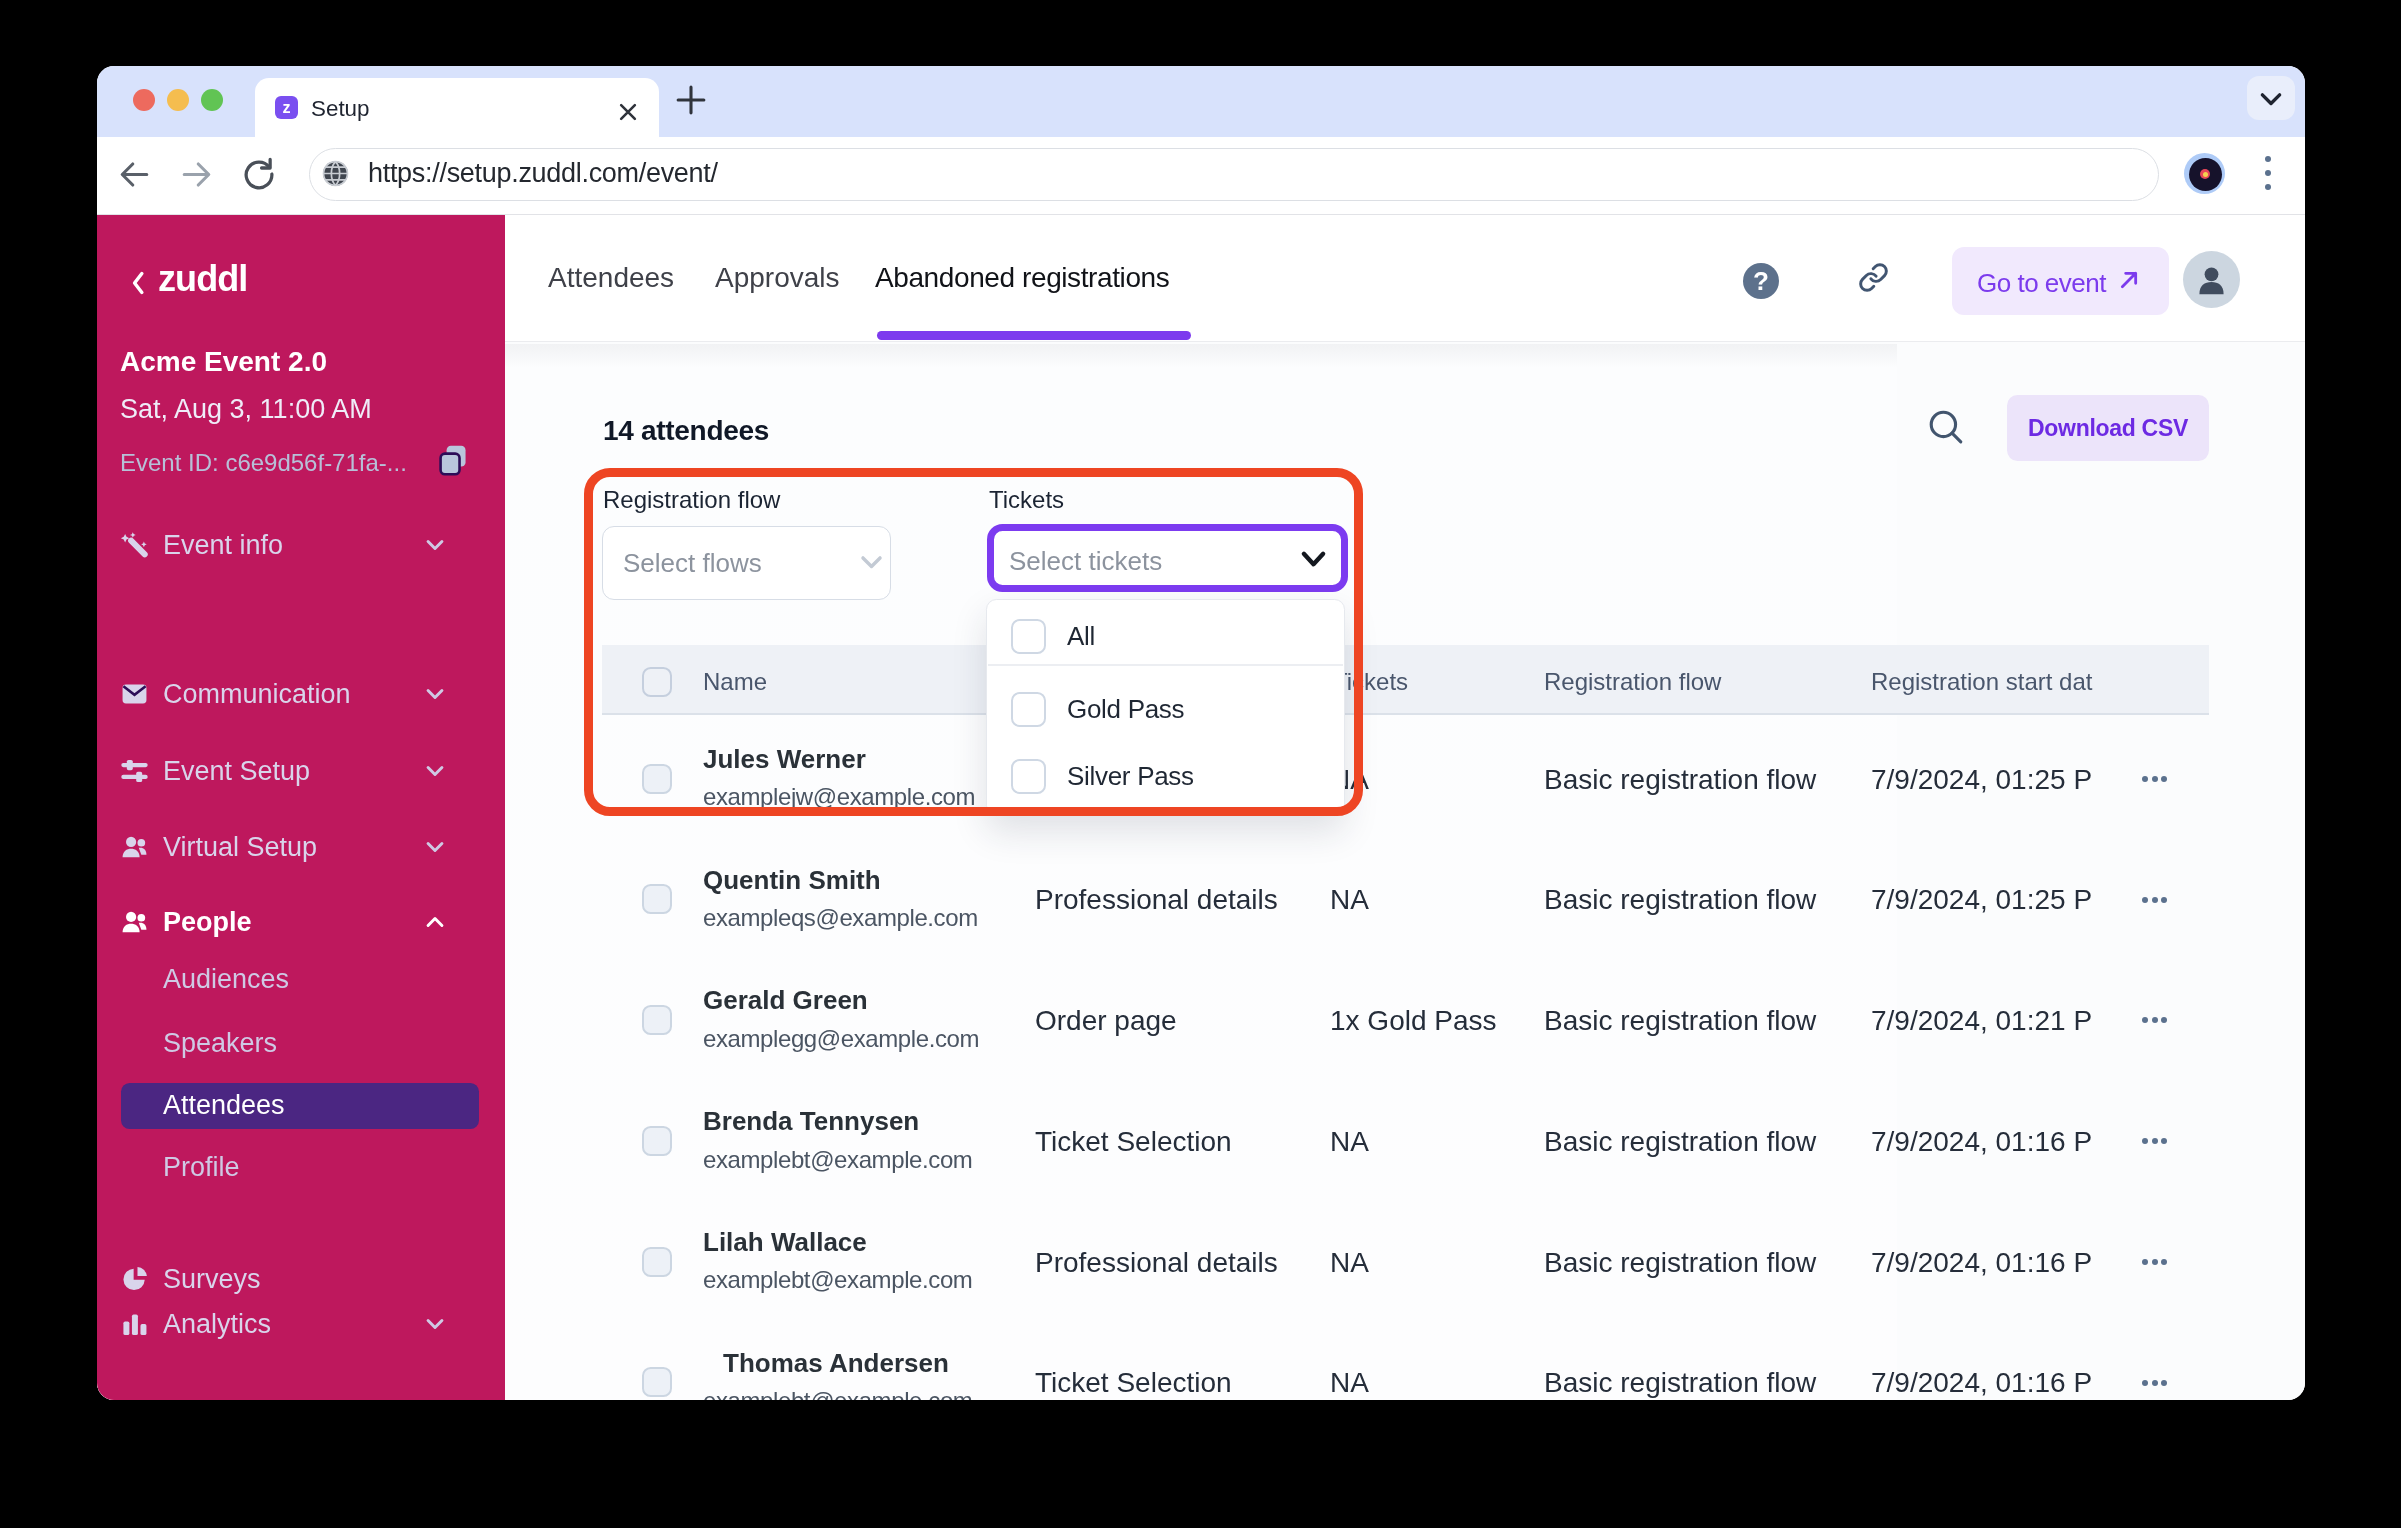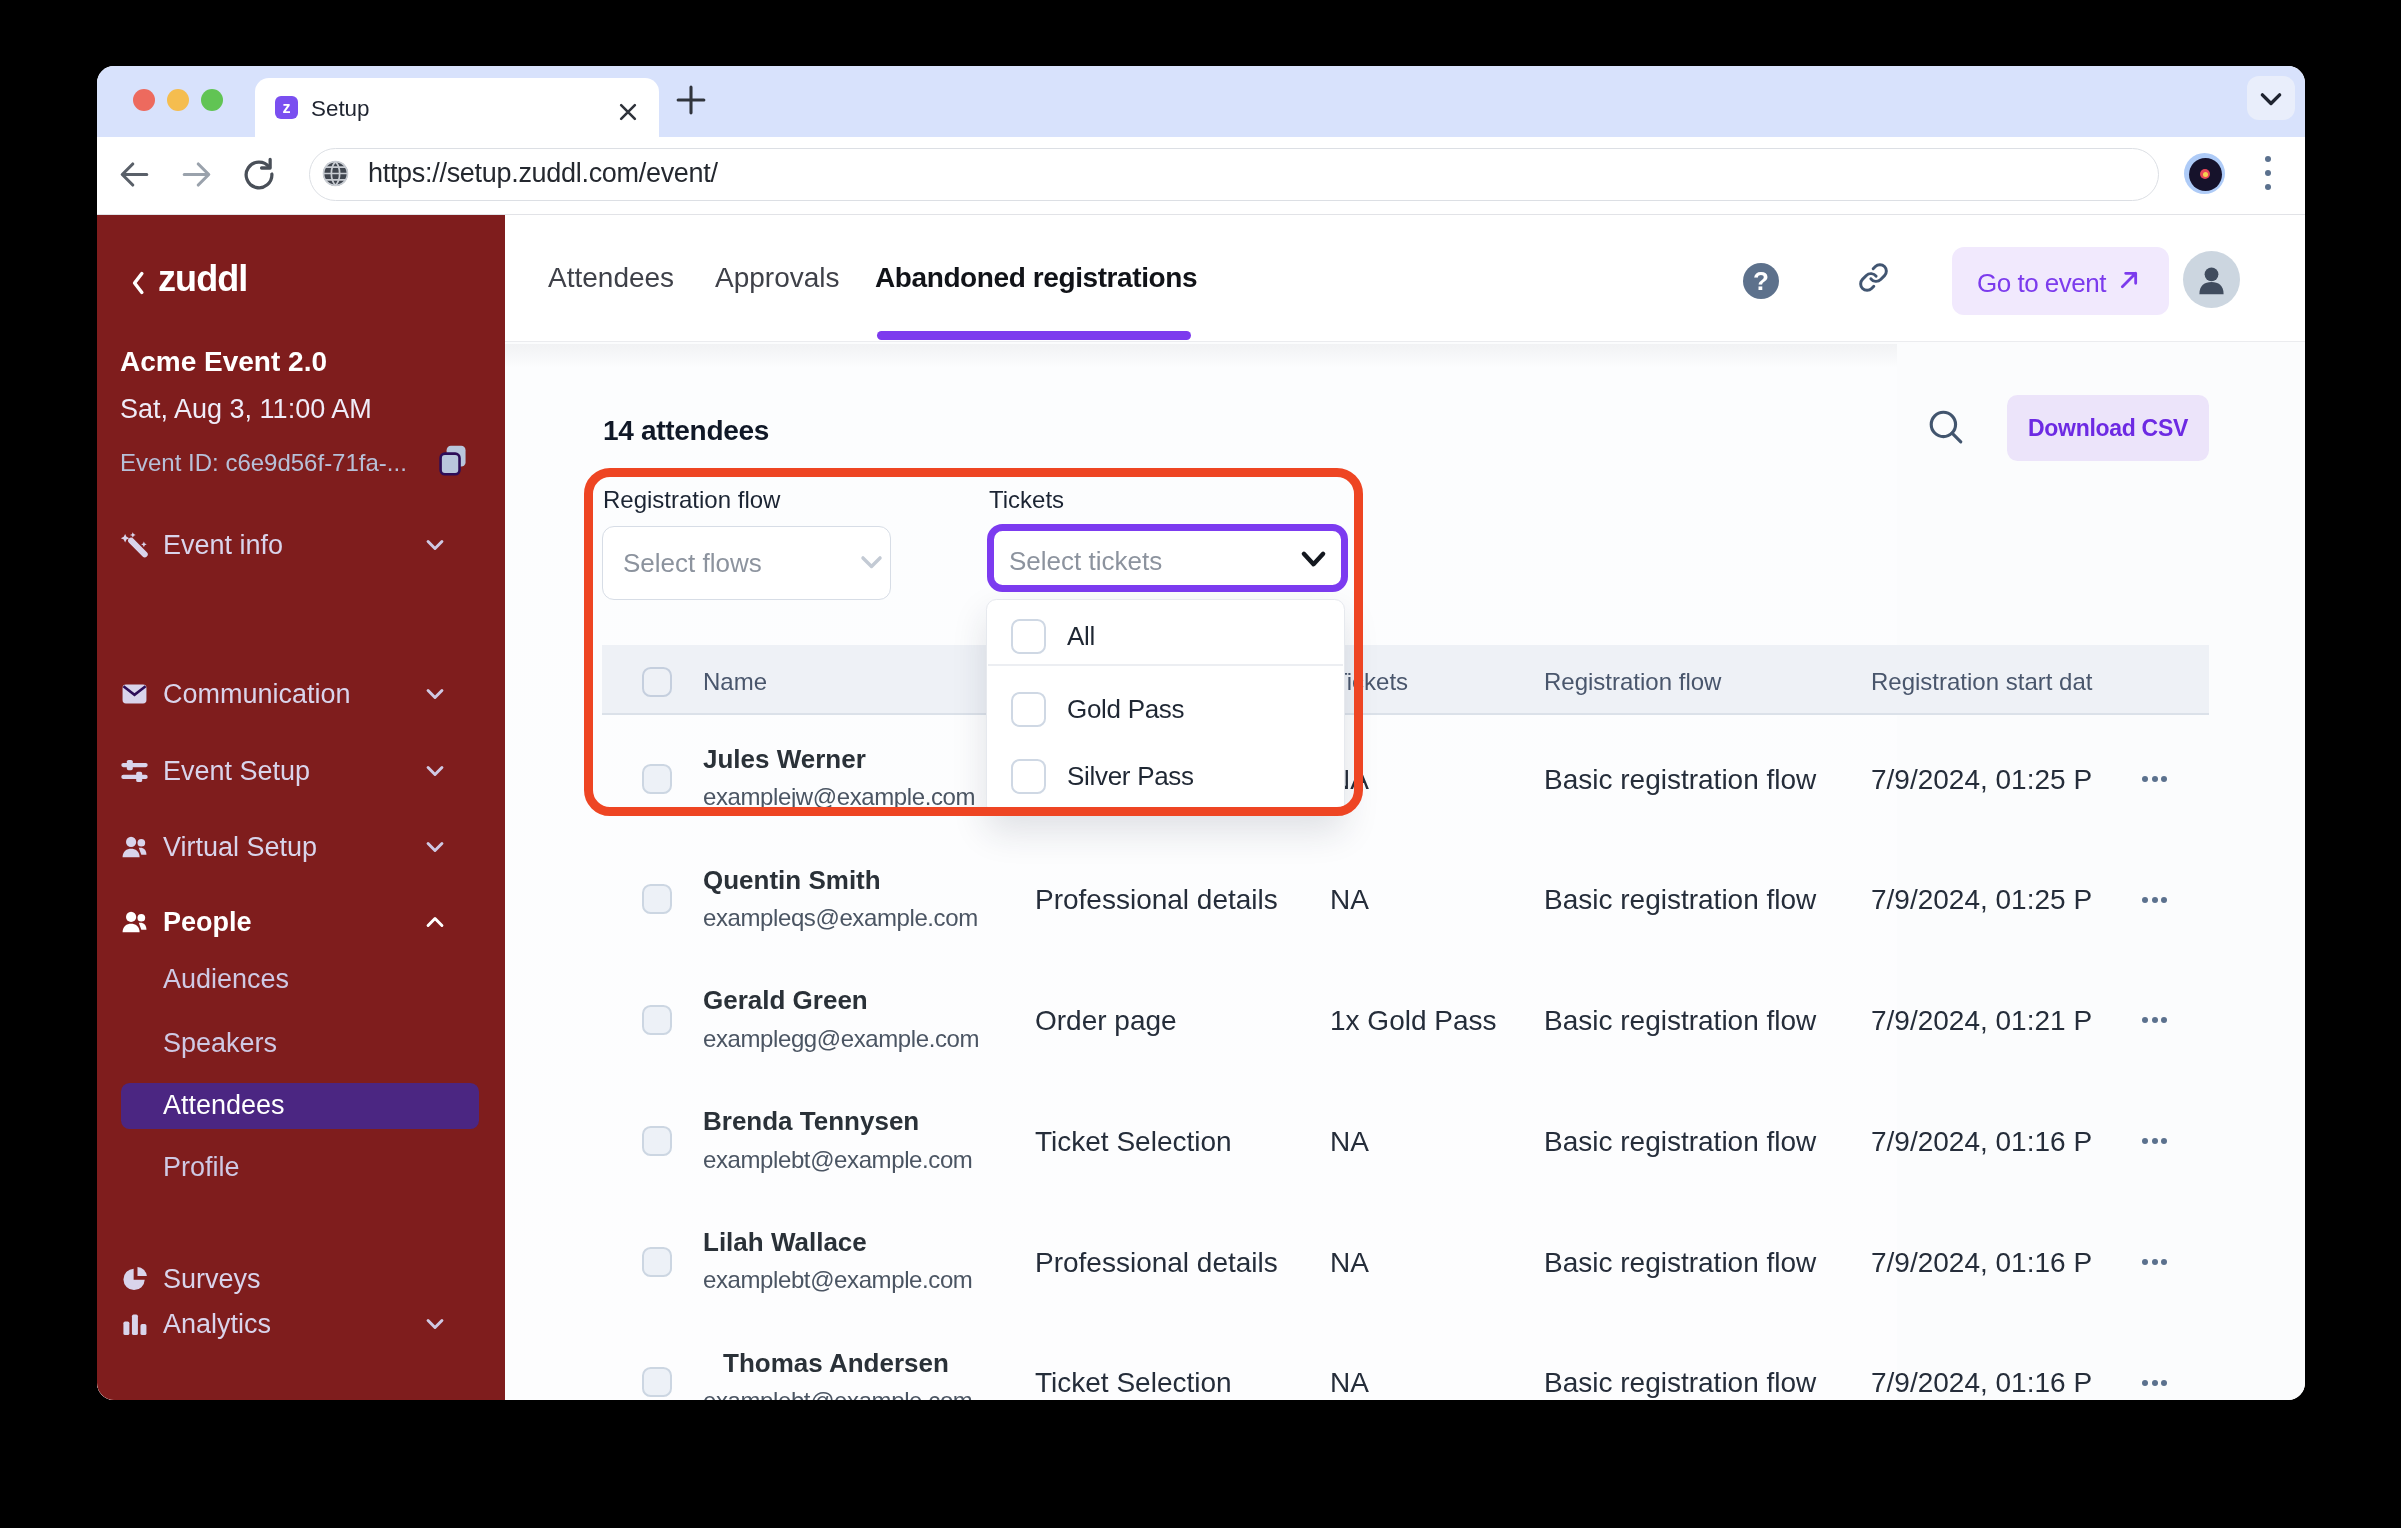--- a/index.html
+++ b/index.html
@@ -11,21 +11,21 @@
   #tab { position:absolute; left:158px; top:12px; width:404px; height:59px; background:#fff; border-radius:14px 14px 0 0; }
   #tabtitle { position:absolute; left:56px; top:18px; font-size:22.4px; color:#1f2430;text-align:center; }
   #tabx { position:absolute; left:355px; top:16.4px; width:36px; height:36px; }
   #plusbtn { position:absolute; left:576px; top:16.4px; width:36px; height:36px; }
   #cornerbtn { position:absolute; left:2150px; top:10.4px; width:48px; height:44px; background:#e9eefb; border-radius:12px; }
   #toolbar { position:absolute; left:0; top:71px; width:2208px; height:78px; background:#fff; border-bottom:1.7px solid #e2e3e7; }
   #urlbar { position:absolute; left:212px; top:11.2px; width:1850px; height:53px; border:1.7px solid #dcdfe4; border-radius:28px; background:#fff; }
   #urltext { position:absolute; left:271px; top:21px; font-size:27px; color:#24282f; letter-spacing:-0.3px; }
   
   #app { position:absolute; left:0; top:149px; width:2208px; height:1185px; background:#fbfcfd; }
-  #sidebar { position:absolute; left:0; top:0; width:408px; height:1185px; background:#7f1d1d; color:#ddd8ef; }
+  #sidebar { position:absolute; left:0; top:0; width:408px; height:1185px; background:#be185d; color:#ddd8ef; }
   .navrow { position:absolute; left:0; width:466px; height:52px; }
   .navicon { position:absolute; left:23px; top:50%; transform:translateY(-50%); width:29px; height:29px; }
   .navtext { position:absolute; left:66px; top:50%; transform:translateY(-50%); font-size:27px; color:#d9d4eb; white-space:nowrap; }
   .navchev { position:absolute; left:325px; top:50%; transform:translateY(-50%); width:26px; height:26px; }
   .subtext { position:absolute; left:66px; top:50%; transform:translateY(-50%); font-size:27px; color:#cfc9e4; white-space:nowrap; }
   
   #main { position:absolute; left:408px; top:0; width:1800px; height:1185px; }
   #mainhead { position:absolute; left:0; top:0; width:1800px; height:127px; background:#fff; border-bottom:1.7px solid #ebecef; }
   .mtab { position:absolute; top:50%; transform:translateY(-50%); font-size:28px; color:#3f4149; white-space:nowrap; }
   #munder { position:absolute; left:372px; top:116px; width:314px; height:8.6px; background:#7d3bee; border-radius:5.2px; }
@@ -203,21 +203,21 @@
         <div class="navtext">Analytics</div>
         <svg class="navchev" viewBox="0 0 30 30">
             <path d="M7 11 L15 19 L23 11" stroke="#cfc9e4" stroke-width="3.4" fill="none" stroke-linecap="round" stroke-linejoin="round"></path>
           </svg>
       </div>
     </div>
     <div id="main">
       <div id="mainhead">
         <div class="mtab" style="left:43px;">Attendees</div>
         <div class="mtab" style="left:210px;">Approvals</div>
-        <div class="mtab" style="left:370px;font-weight:bold;color:#111318;letter-spacing:-0.4px;">Abandoned registrations</div>
+        <div class="mtab" style="left:370px;font-weight:normal;color:#111318;letter-spacing:-0.4px;">Abandoned registrations</div>
         <div id="munder"></div>
         <div style="position:absolute;left:1238px;top:48px;width:36px;height:36px;border-radius:50%;background:#5d718c;"></div>
         <div style="position:absolute;left:1238px;top:47px;width:36px;height:36px;text-align:center;font-size:26px;font-weight:bold;color:#fff;line-height:38px;">?</div>
         <svg style="position:absolute;left:1353px;top:47px" width="31" height="31" viewBox="0 0 24 24">
             <g stroke="#415571" stroke-width="2.3" fill="none" stroke-linecap="round" stroke-linejoin="round">
               <path d="M10 13a5 5 0 0 0 7.54.54l3-3a5 5 0 0 0-7.07-7.07l-1.72 1.71"></path>
               <path d="M14 11a5 5 0 0 0-7.54-.54l-3 3a5 5 0 0 0 7.07 7.07l1.71-1.71"></path>
             </g>
           </svg>
         <div style="position:absolute;left:1447px;top:32px;width:217px;height:68px;background:#f1e9fd;border-radius:12px;"></div>

